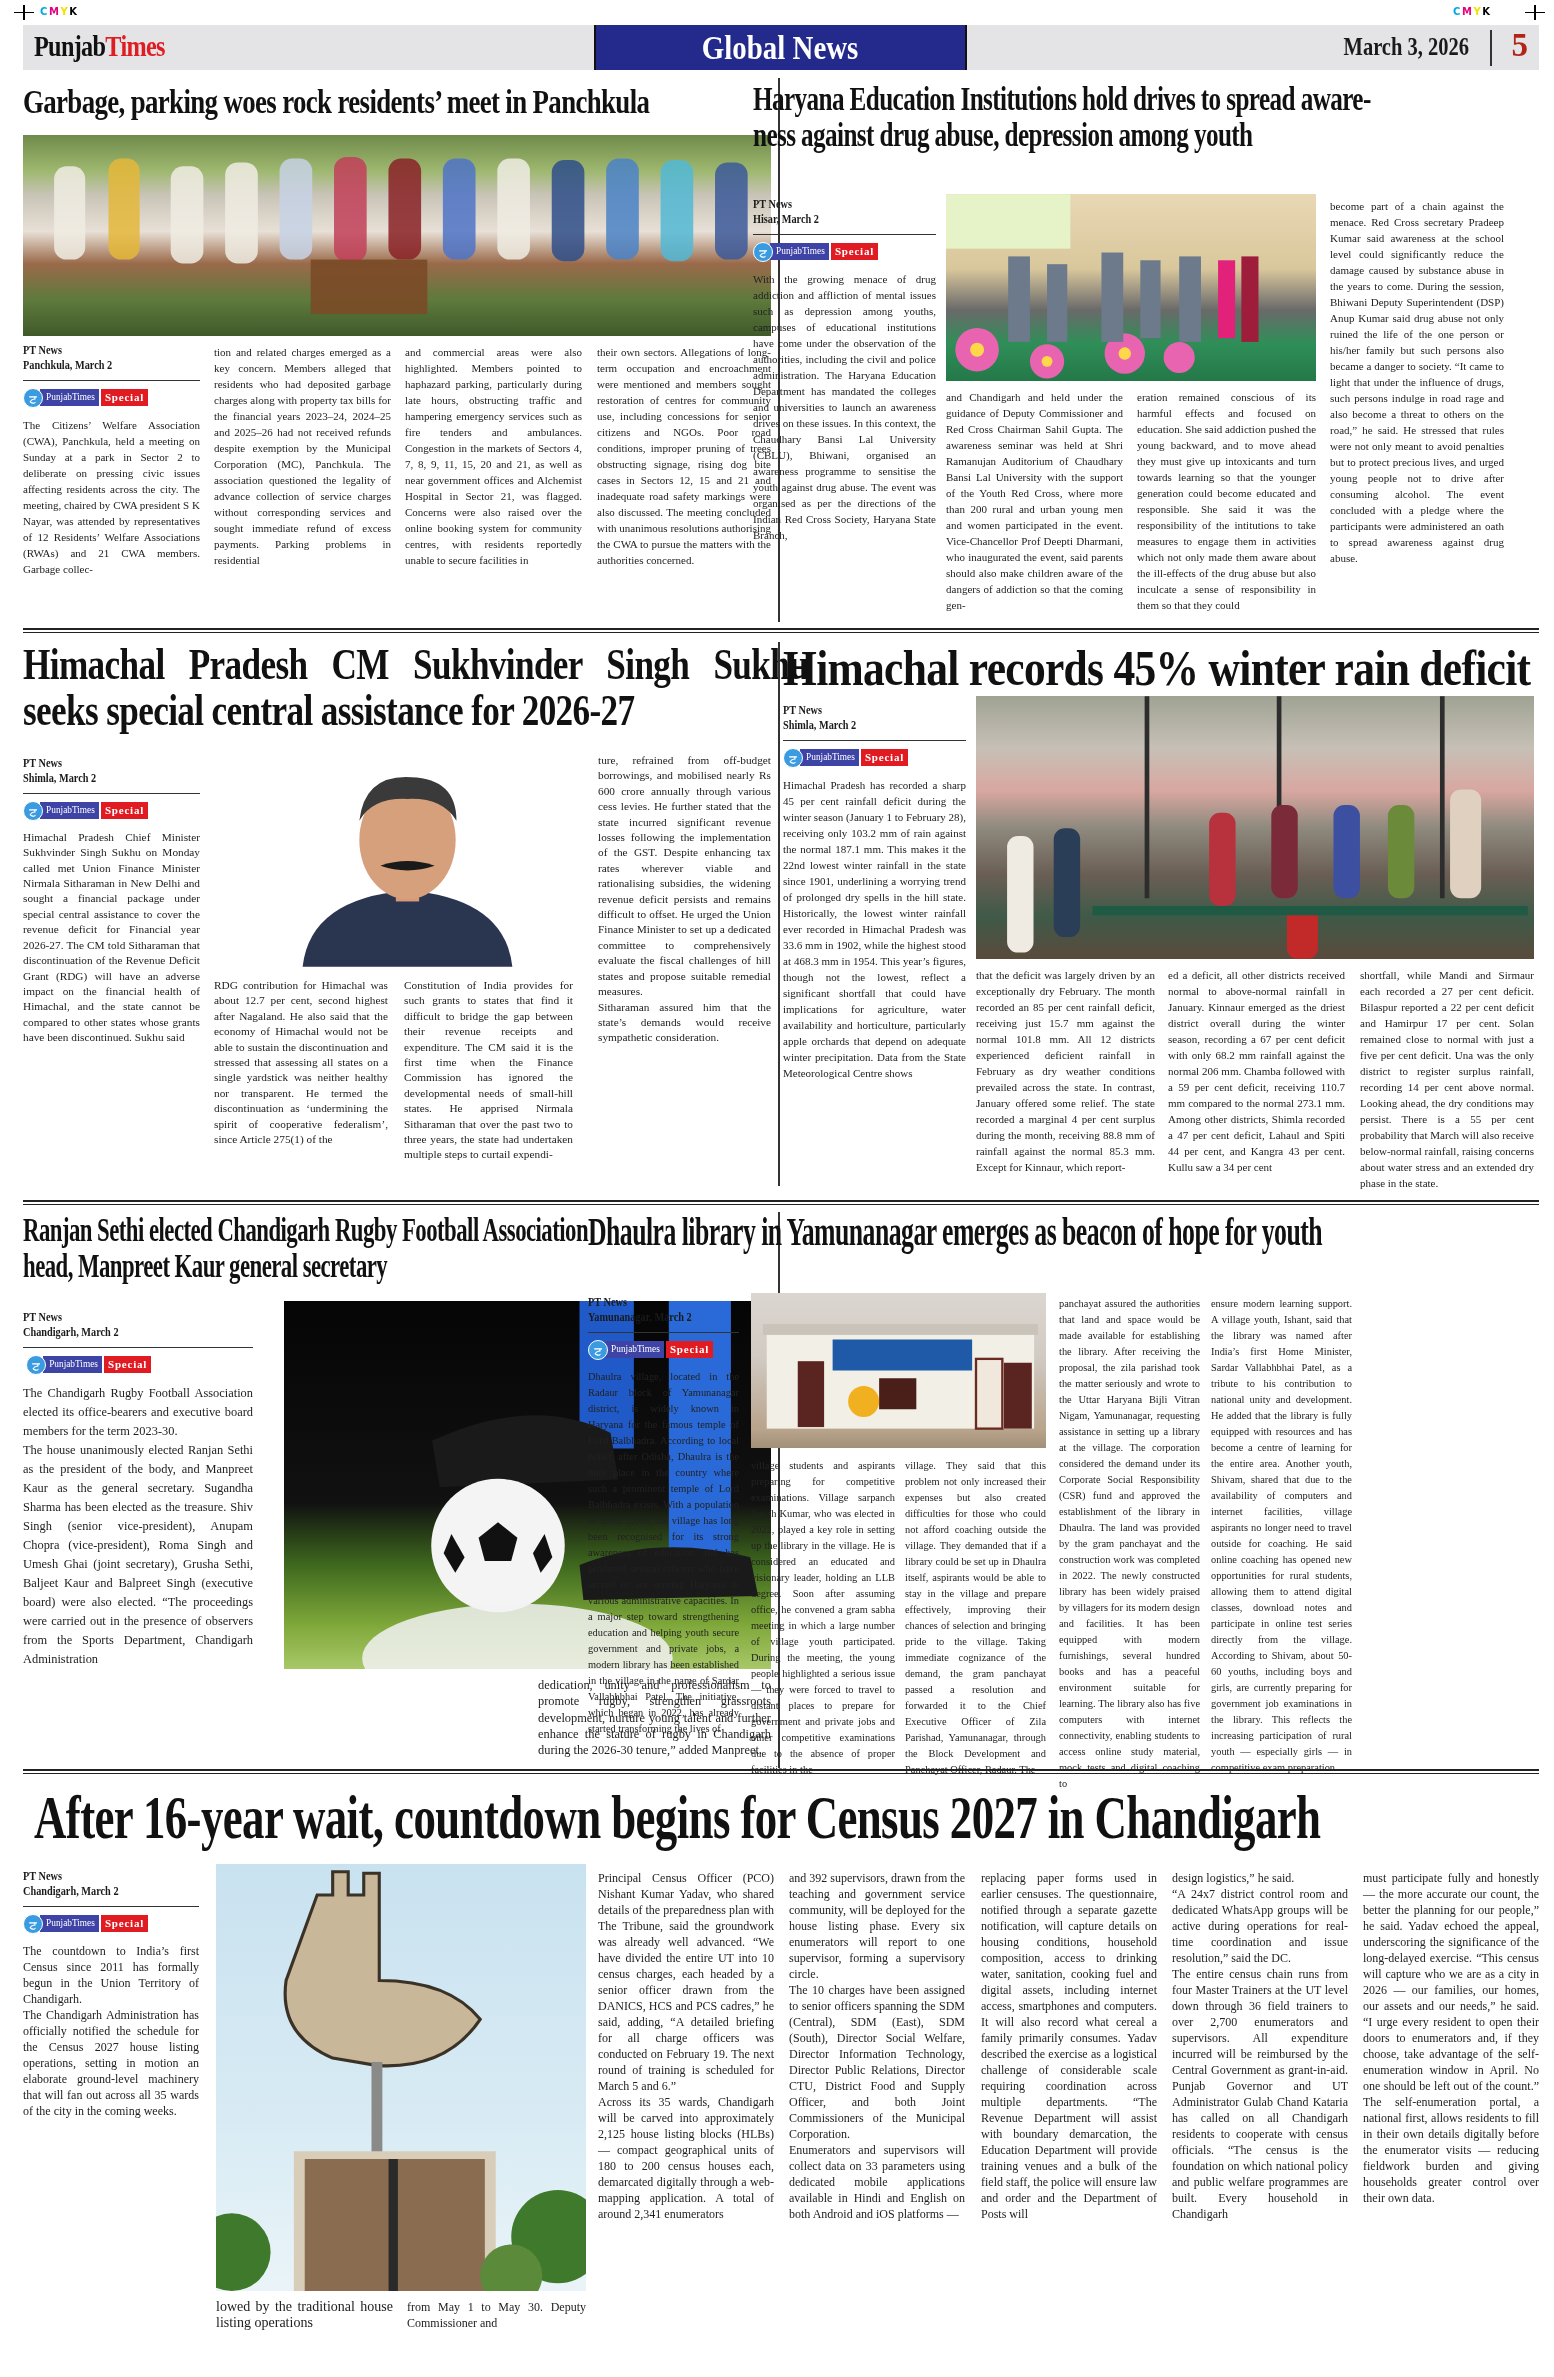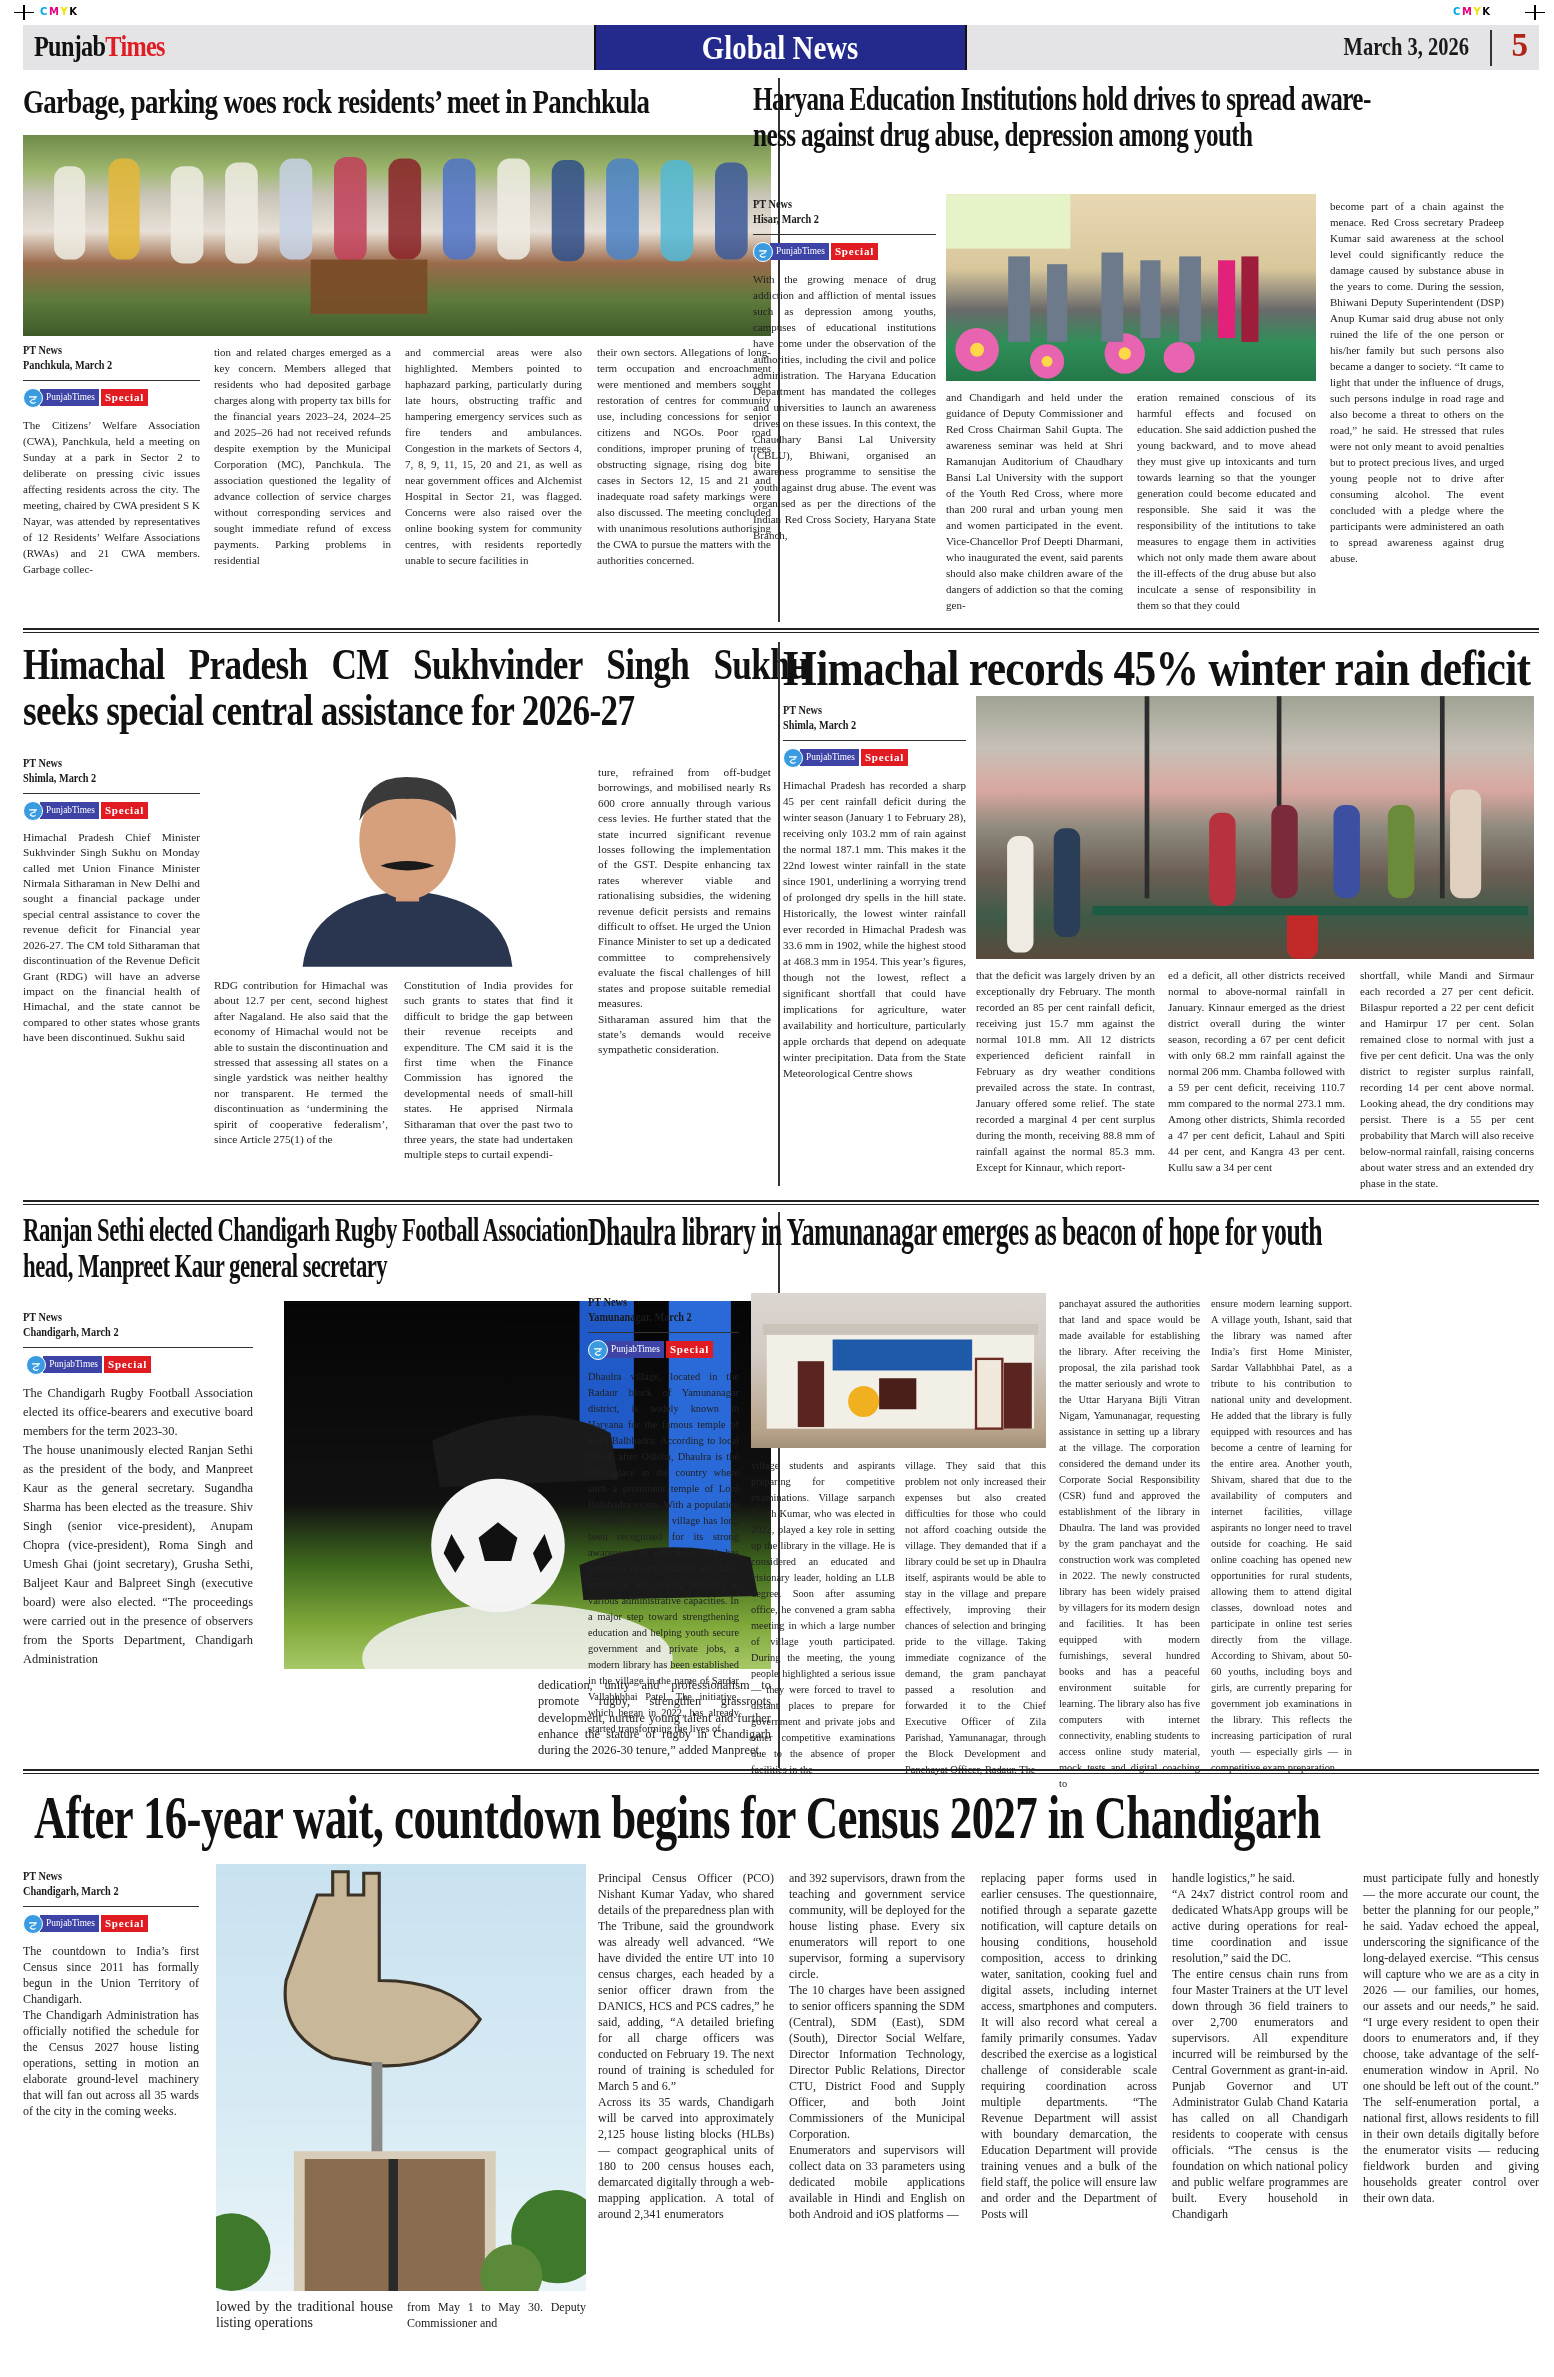--- a/index.html
+++ b/index.html
@@ -173,21 +173,21 @@
     <svg width="303" height="201" viewBox="0 0 390 258">
       <path d="M60 258 Q70 170 195 160 Q320 170 330 258 Z" fill="#2a3550"></path>
       <rect x="180" y="150" width="30" height="24" fill="#d69a74"></rect>
       <ellipse cx="195" cy="95" rx="62" ry="76" fill="#d7a07c"></ellipse>
       <path d="M133 70 Q140 10 200 14 Q258 16 258 70 Q240 40 195 42 Q150 40 133 70 Z" fill="#3a3a3a"></path>
       <path d="M160 128 Q195 116 230 128 Q195 140 160 128 Z" fill="#1a1a1a"></path>
     </svg>
   </div>
   <div class="col body sans" style="left:191px;top:336px;width:174px">RDG contribution for Himachal was about 12.7 per cent, second highest after Nagaland. He also said that the economy of Himachal would not be able to sustain the discontinuation and stressed that assessing all states on a single yardstick was neither healthy nor transparent. He termed the discontinuation as ‘undermining the spirit of cooperative federalism’, since Article 275(1) of the</div>
   <div class="col body sans" style="left:381px;top:336px;width:169px">Constitution of India provides for such grants to states that find it difficult to bridge the gap between their revenue receipts and expenditure. The CM said it is the first time when the Finance Commission has ignored the developmental needs of small-hill states. He apprised Nirmala Sitharaman that over the past two to three years, the state had undertaken multiple steps to curtail expendi-</div>
-  <div class="col" style="left:575px;top:123px;width:173px">
+  <div class="col" style="left:575px;top:111px;width:173px">
     <div class="body sans">ture, refrained from off-budget borrowings, and mobilised nearly Rs 600 crore annually through various cess levies. He further stated that the state incurred significant revenue losses following the implementation of the GST. Despite enhancing tax rates wherever viable and rationalising subsidies, the widening revenue deficit persists and remains difficult to offset. He urged the Union Finance Minister to set up a dedicated committee to comprehensively evaluate the fiscal challenges of hill states and propose suitable remedial measures.</div>
     <div class="body sans">Sitharaman assured him that the state’s demands would receive sympathetic consideration.</div>
   </div>
 </div>
 
 <div class="vrule" style="left:778px;top:642px;height:544px"></div>
 
 <div class="art" style="left:783px;top:642px;width:751px;height:544px">
   <div class="head" style="font-size:50px;transform:scaleX(.87);">Himachal records 45% winter rain deficit</div>
   <div class="col" style="left:0;top:62px;width:183px">
@@ -344,19 +344,19 @@
     <p>Principal Census Officer (PCO) Nishant Kumar Yadav, who shared details of the preparedness plan with The Tribune, said the groundwork was already well advanced. “We have divided the entire UT into 10 census charges, each headed by a senior officer drawn from the DANICS, HCS and PCS cadres,” he said, adding, “A detailed briefing for all charge officers was conducted on February 19. The next round of training is scheduled for March 5 and 6.”</p>
     <p>Across its 35 wards, Chandigarh will be carved into approximately 2,125 house listing blocks (HLBs) — compact geographical units of 180 to 200 census houses each, demarcated digitally through a web-mapping application. A total of around 2,341 enumerators</p>
   </div>
   <div class="col body" style="left:766px;top:84px;width:176px;font-size:12px;line-height:16px">
     <p>and 392 supervisors, drawn from the teaching and government service community, will be deployed for the house listing phase. Every six enumerators will report to one supervisor, forming a supervisory circle.</p>
     <p>The 10 charges have been assigned to senior officers spanning the SDM (Central), SDM (East), SDM (South), Director Social Welfare, Director Information Technology, Director Public Relations, Director CTU, District Food and Supply Officer, and both Joint Commissioners of the Municipal Corporation.</p>
     <p>Enumerators and supervisors will collect data on 33 parameters using dedicated mobile applications available in Hindi and English on both Android and iOS platforms —</p>
   </div>
   <div class="col body" style="left:958px;top:84px;width:176px;font-size:12px;line-height:16px">replacing paper forms used in earlier censuses. The questionnaire, notified through a separate gazette notification, will capture details on housing conditions, household composition, access to drinking water, sanitation, cooking fuel and digital assets, including internet access, smartphones and computers. It will also record what cereal a family primarily consumes. Yadav described the exercise as a logistical challenge of considerable scale requiring coordination across multiple departments. “The Revenue Department will assist with boundary demarcation, the Education Department will provide training venues and a bulk of the field staff, the police will ensure law and order and the Department of Posts will</div>
   <div class="col body" style="left:1149px;top:84px;width:176px;font-size:12px;line-height:16px">
-    <p>handle logistics,” he said.</p>
+    <p>design logistics,” he said.</p>
     <p>“A 24x7 district control room and dedicated WhatsApp groups will be active during operations for real-time coordination and issue resolution,” said the DC.</p>
     <p>The entire census chain runs from four Master Trainers at the UT level down through 36 field trainers to over 2,700 enumerators and supervisors. All expenditure incurred will be reimbursed by the Central Government as grant-in-aid. Punjab Governor and UT Administrator Gulab Chand Kataria has called on all Chandigarh residents to cooperate with census officials. “The census is the foundation on which national policy and public welfare programmes are built. Every household in Chandigarh</p>
   </div>
   <div class="col body" style="left:1340px;top:84px;width:176px;font-size:12px;line-height:16px">must participate fully and honestly — the more accurate our count, the better the planning for our people,” he said. Yadav echoed the appeal, underscoring the significance of the long-delayed exercise. “This census will capture who we are as a city in 2026 — our families, our homes, our assets and our needs,” he said. “I urge every resident to open their doors to enumerators and, if they choose, take advantage of the self-enumeration window in April. No one should be left out of the count.” The self-enumeration portal, a national first, allows residents to fill in their own details digitally before the enumerator visits — reducing fieldwork burden and giving households greater control over their own data.</div>
 </div>
 
 
 </body></html>

